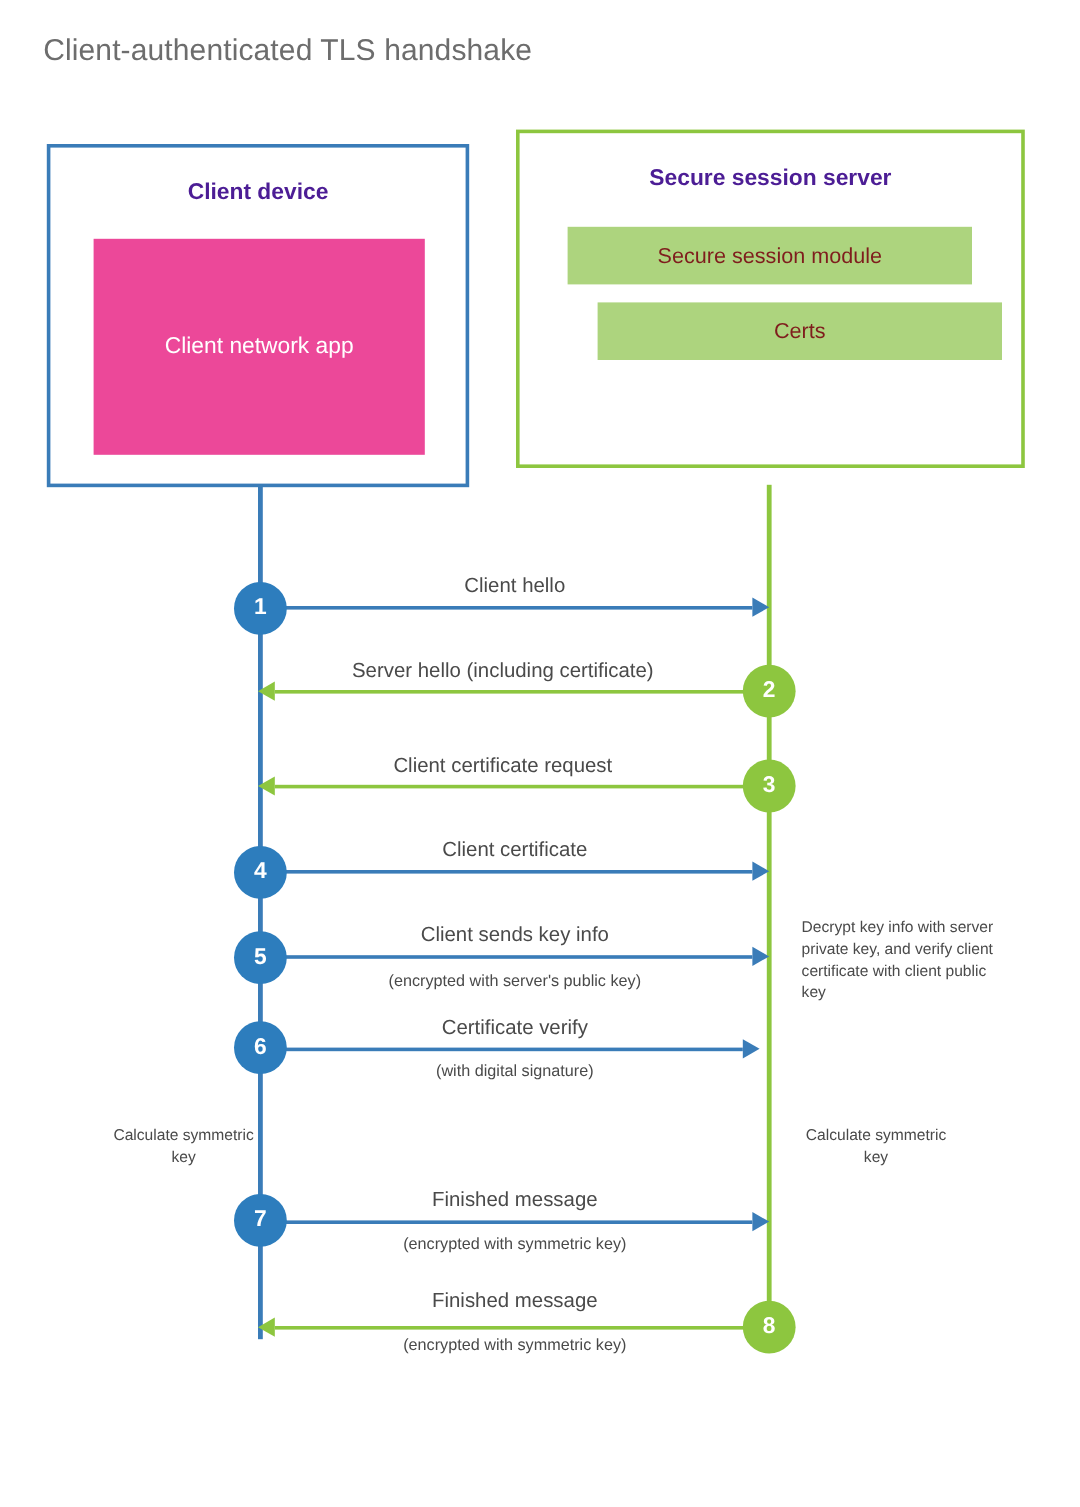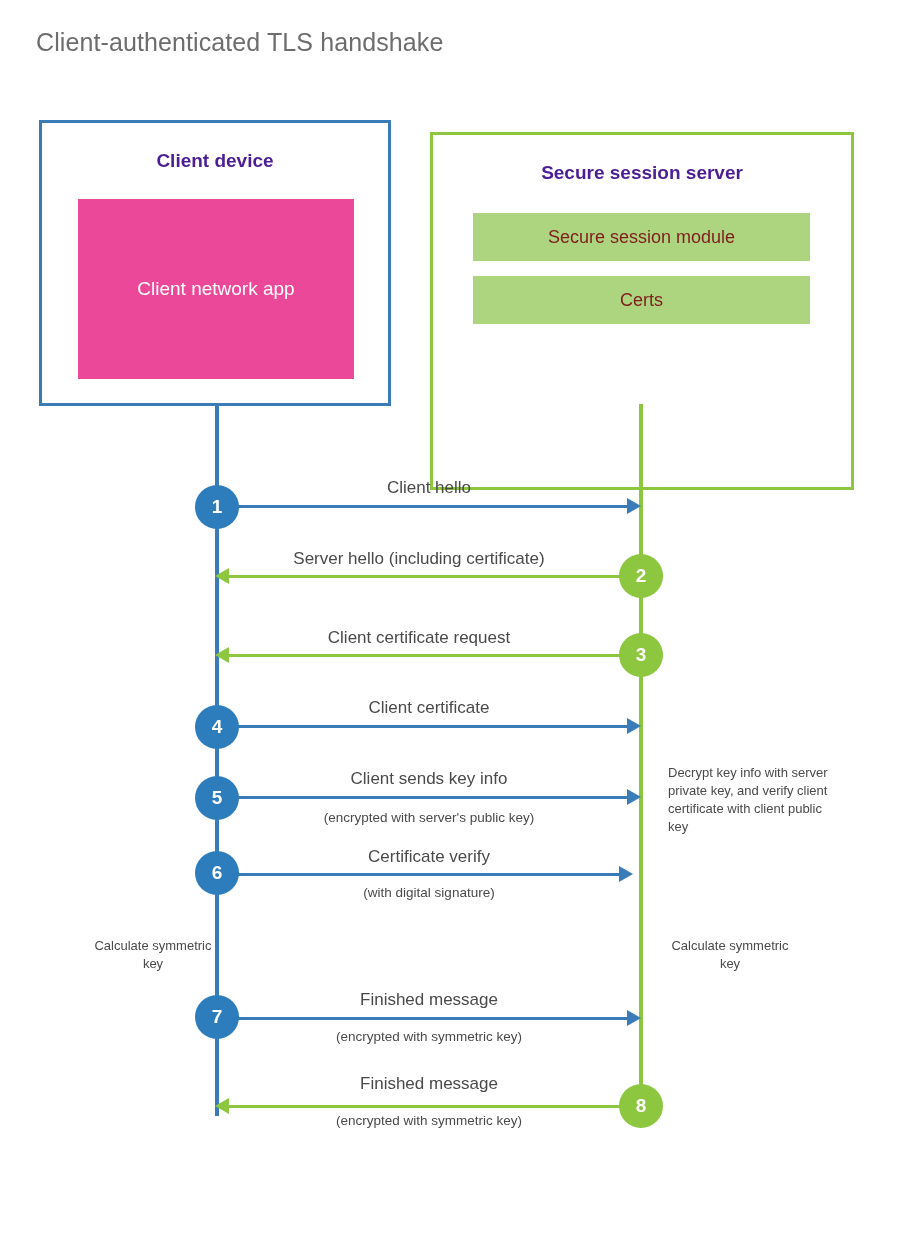--- a/index.html
+++ b/index.html
@@ -35,23 +35,23 @@
   }
   #client-box {
     left: 39px;
     top: 120px;
     width: 352px;
     height: 286px;
     border: 3px solid #3a7cb8;
   }
   #server-box {
     left: 430px;
-    top: 132px;
+    top: 108px;
     width: 424px;
-    height: 358px;
+    height: 282px;
     border: 3px solid #8dc63f;
   }
   .party-title {
     position: absolute;
     left: 0;
     right: 0;
     top: 27px;
     text-align: center;
     font-size: 19px;
     font-weight: bold;
@@ -82,21 +82,21 @@
     width: 337px;
     height: 48px;
     background: #add47e;
     display: flex;
     align-items: center;
     justify-content: center;
     color: #7f1d1d;
     font-size: 18px;
   }
   #server-bar-0 { top: 78px; }
-  #server-bar-1 { top: 141px; }
+  #server-bar-1 { top: 141px; margin-left: 25px; }
   #server-bar-2 { top: 204px; }
 
   
   .lifeline {
     position: absolute;
     width: 4px;
   }
   #client-lifeline {
     left: 215px;
     top: 404px;

